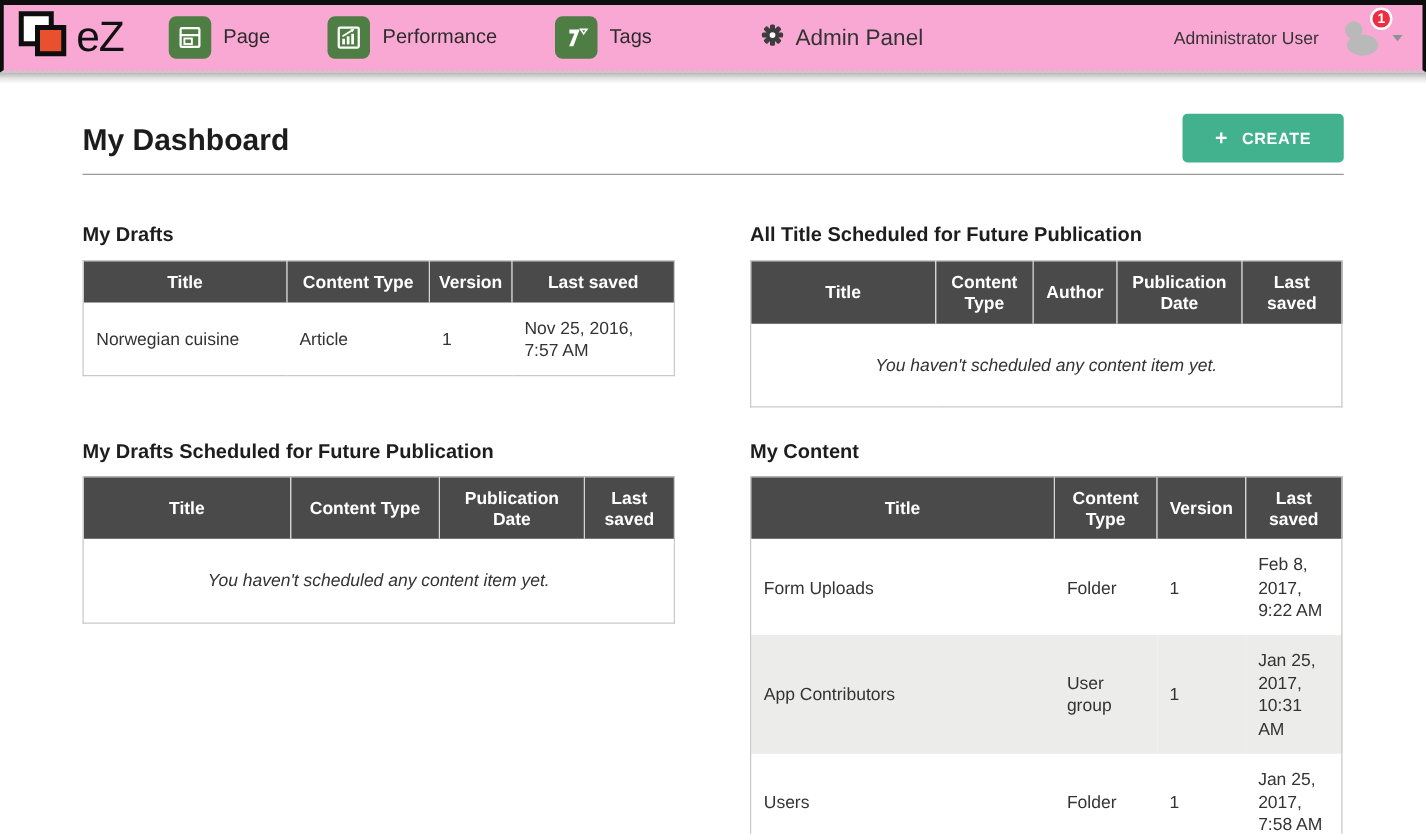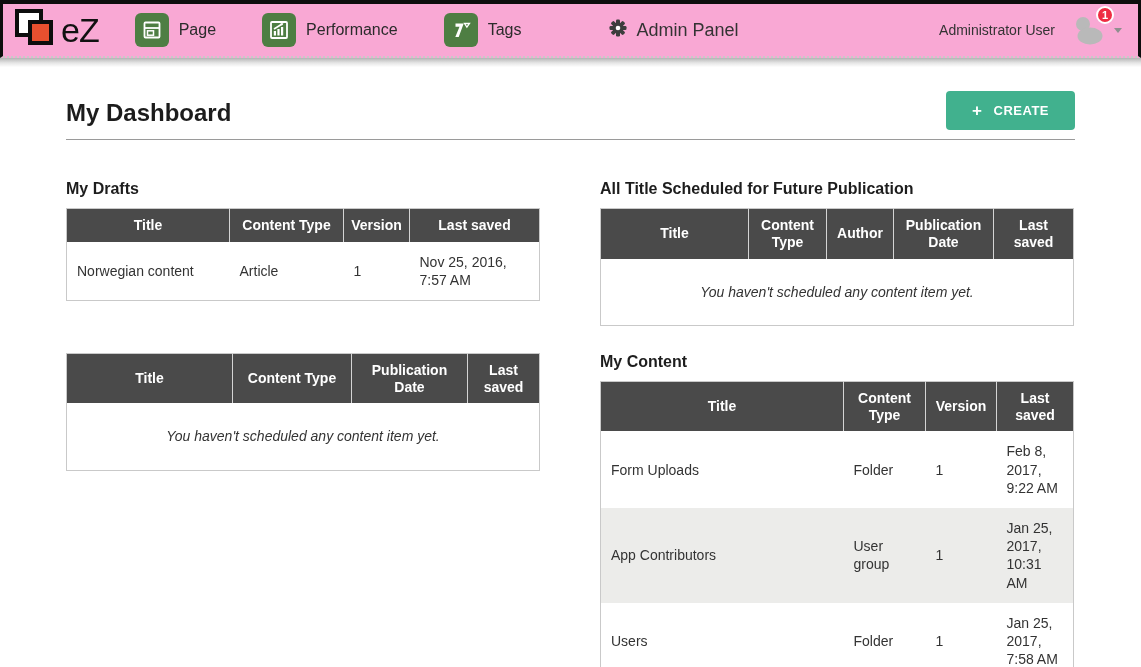--- a/index.html
+++ b/index.html
@@ -157,21 +157,21 @@
           <thead>
             <tr>
               <th>Title</th>
               <th>Content Type</th>
               <th>Version</th>
               <th>Last saved</th>
             </tr>
           </thead>
           <tbody>
             <tr>
-              <td>Norwegian content</td>
+              <td>Norwegian cuisine</td>
               <td>Article</td>
               <td>1</td>
               <td>Nov 25, 2016, 7:57 AM</td>
             </tr>
           </tbody>
         </table>
     </section>
     <section class="section">
       <h2>All Title Scheduled for Future Publication</h2>
       <table>
@@ -192,20 +192,21 @@
             </tr>
           </thead>
           <tbody>
             <tr class="empty-row">
               <td colspan="5">You haven't scheduled any content item yet.</td>
             </tr>
           </tbody>
         </table>
     </section>
     <section class="section">
+      <h2>My Drafts Scheduled for Future Publication</h2>
       <table>
           <colgroup>
             <col style="width: 166px;">
             <col style="width: 119px;">
             <col style="width: 116px;">
             <col style="width: 72px;">
           </colgroup>
           <thead>
             <tr>
               <th>Title</th>

